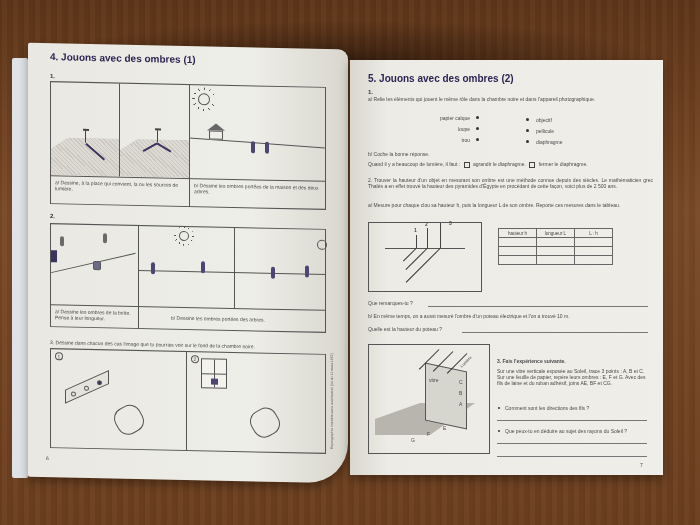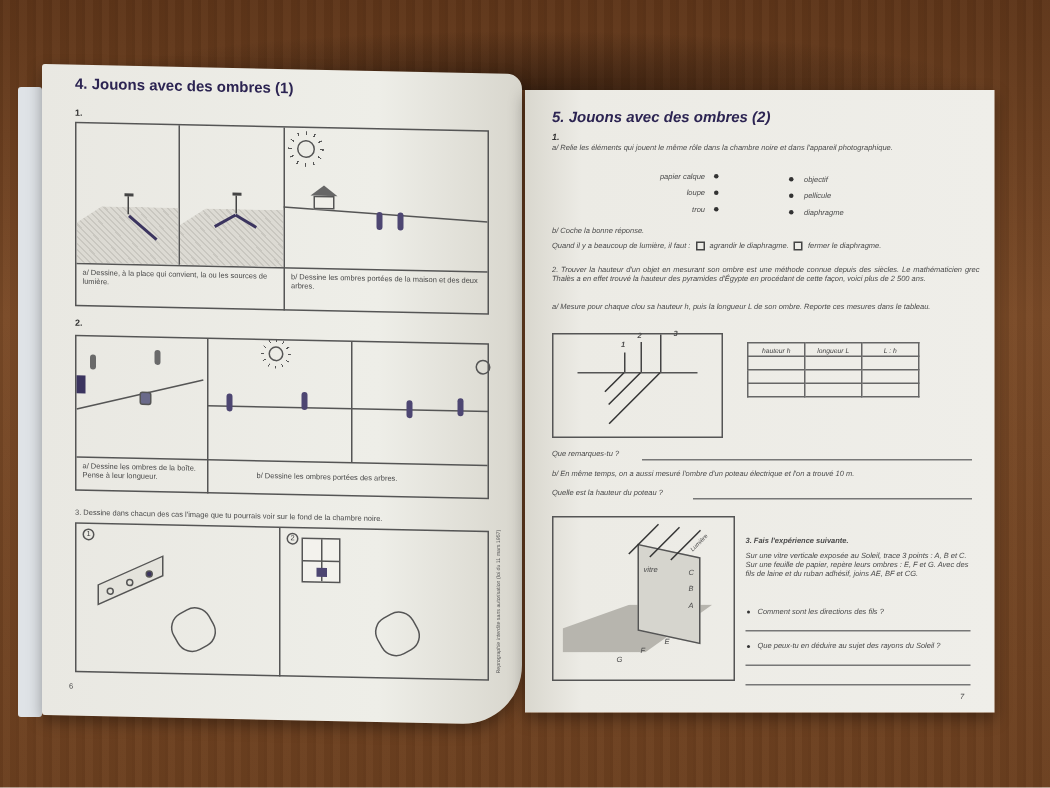--- a/index.html
+++ b/index.html
@@ -29,21 +29,20 @@
     box-shadow: 0 4px 10px rgba(0,0,0,0.35);
   }
   .page-left-edge {
     position: absolute; left: 12px; top: 58px; width: 16px; height: 420px;
     background: #dfe3e7; border-radius: 2px;
   }
   .page-right {
     left: 350px; top: 60px; width: 313px; height: 415px;
     background: linear-gradient(90deg, #d9d7ce 0%, #ecebe5 12%, #efeee9 100%);
     box-shadow: 0 4px 10px rgba(0,0,0,0.35);
-    font-style: italic;
   }
   .title {
     position: absolute; font-weight: bold; font-size: 10px; color: #2c2452;
   }
   .num { position: absolute; font-size: 6px; font-weight: bold; color: #333; }
   .txt { position: absolute; font-size: 5px; line-height: 6px; color: #4a4a4a; }
   .box { position: absolute; border: 1px solid #555; }
   .vline { position: absolute; width: 1px; background: #555; }
   .hline { position: absolute; height: 1px; background: #555; }
   .hatch {

